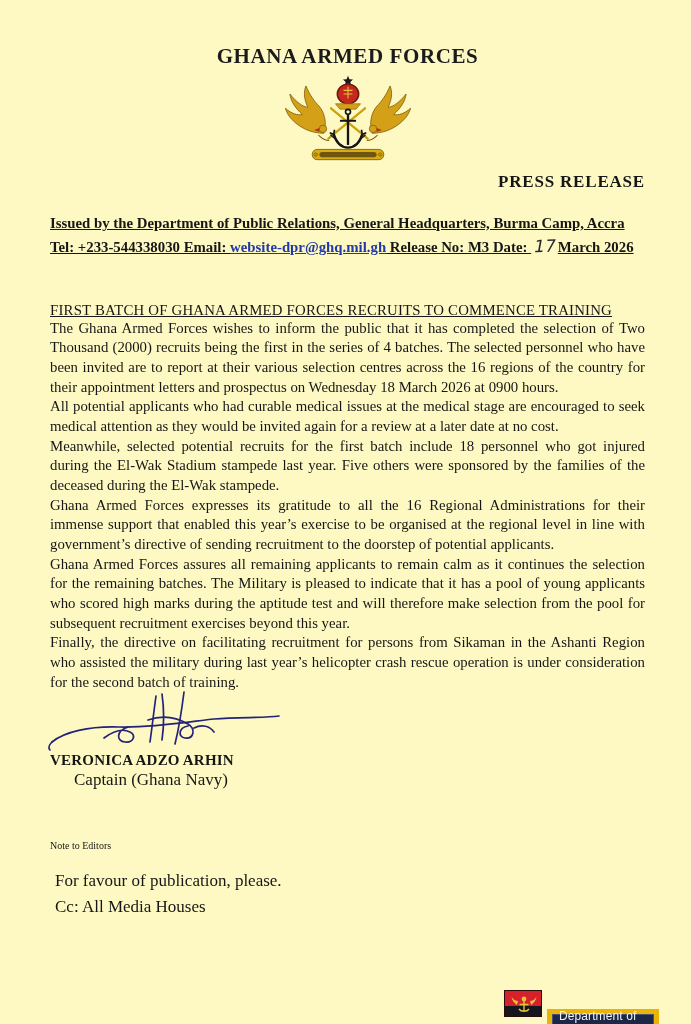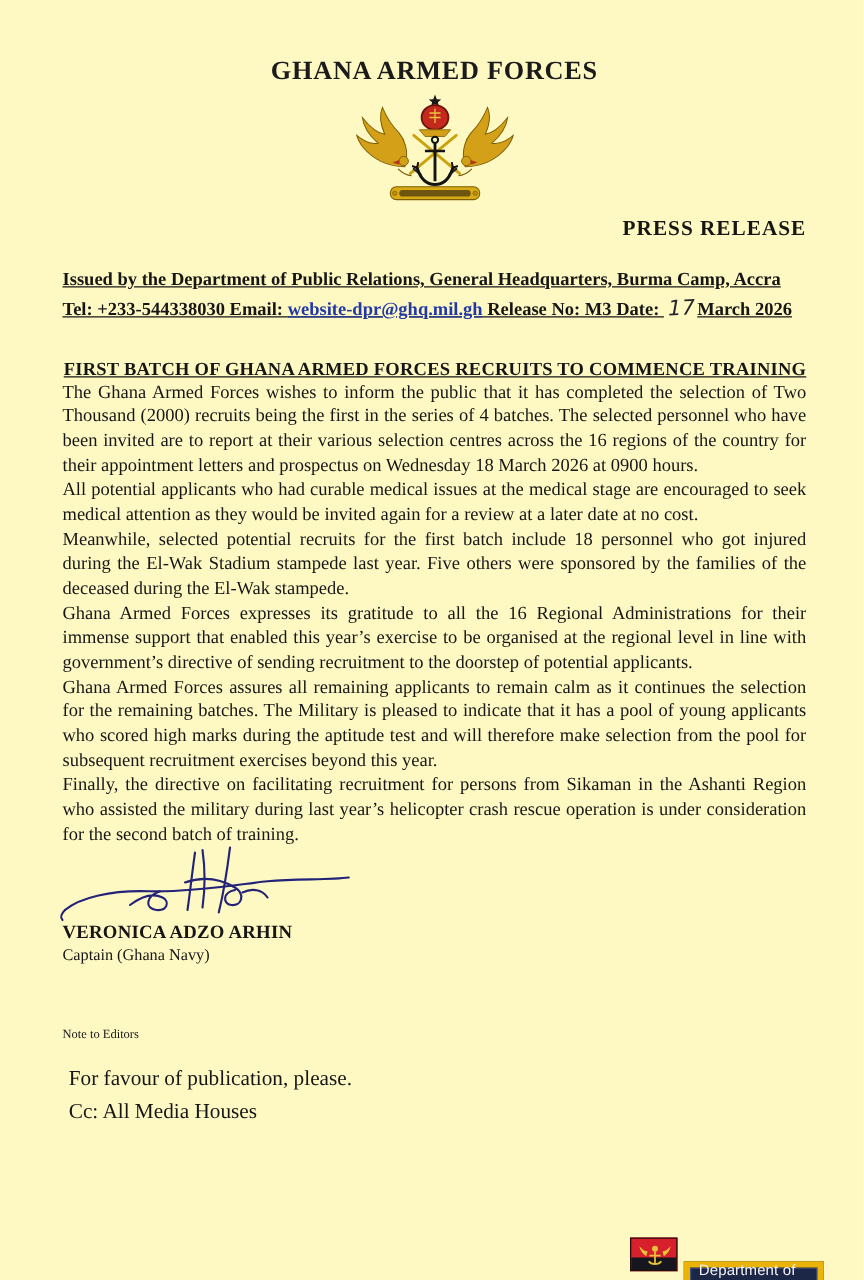--- a/index.html
+++ b/index.html
@@ -36,36 +36,35 @@
   .hand-date {
     display: inline-block;
     font-family: "DejaVu Sans", sans-serif;
     font-size: 17px;
     font-weight: 400;
     transform: skewX(-12deg) rotate(-2deg);
     color: #26262e;
     padding: 0 2px 0 3px;
   }
   .headline {
-    margin-top: 27px;
+    margin-top: 42px;
     font-size: 14.8px;
-    font-weight: bold;
+    font-weight: normal;
     text-decoration: underline;
     letter-spacing: 0.2px;
-    text-align: right;
   }
   .para {
     font-size: 14.8px;
     line-height: 1.33;
     text-align: justify;
   }
   .signature-block { margin-top: 2px; height: 58px; position: relative; }
   .sig-svg { position: absolute; left: -6px; top: -4px; }
   .sig-name { font-size: 15px; font-weight: bold; margin-top: 0px; letter-spacing: 0.2px; }
-  .sig-rank { font-size: 13px; margin-top: 1px; }
+  .sig-rank { font-size: 17px; margin-top: 1px; margin-left: 24px; }
   .note-heading { font-size: 10px; margin-top: 50px; }
   .note-lines { margin-top: 17px; padding-left: 5px; font-size: 17px; line-height: 1.5; }
 
   .footer-social {
     position: absolute;
     left: 28px;
     top: 968px;
     font-family: "Liberation Sans", sans-serif;
     font-size: 10.5px;
     font-weight: bold;

